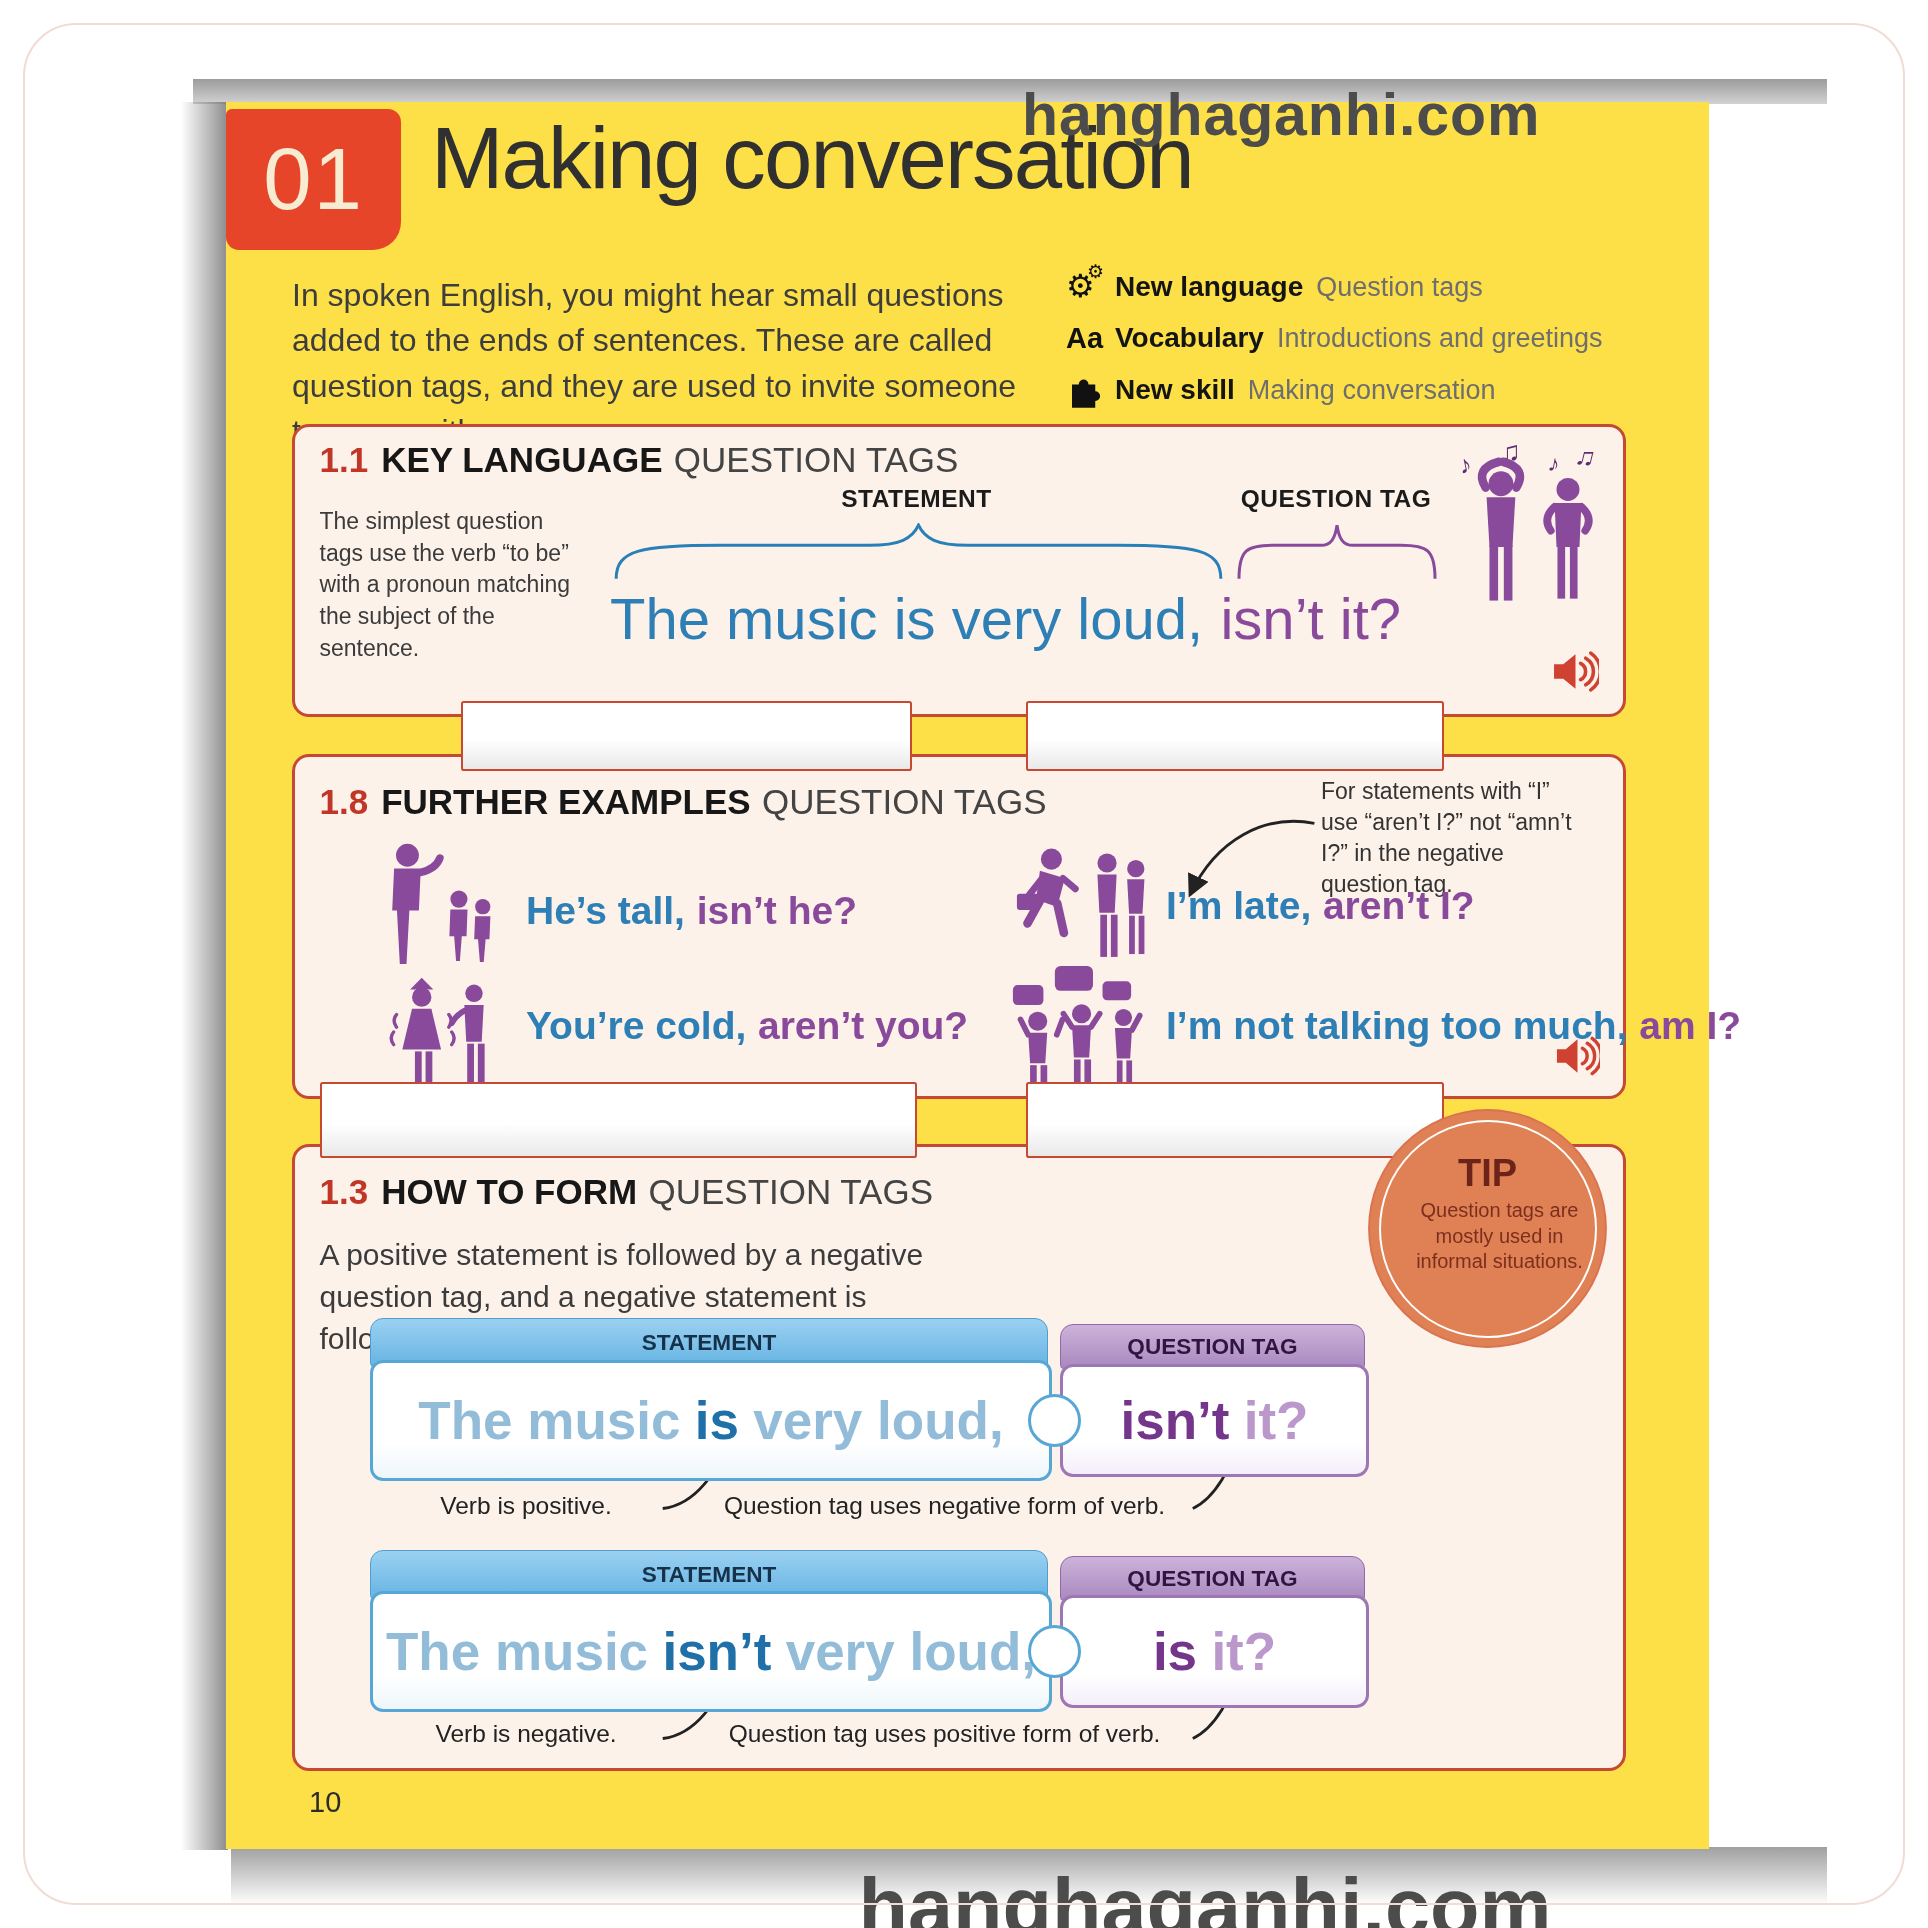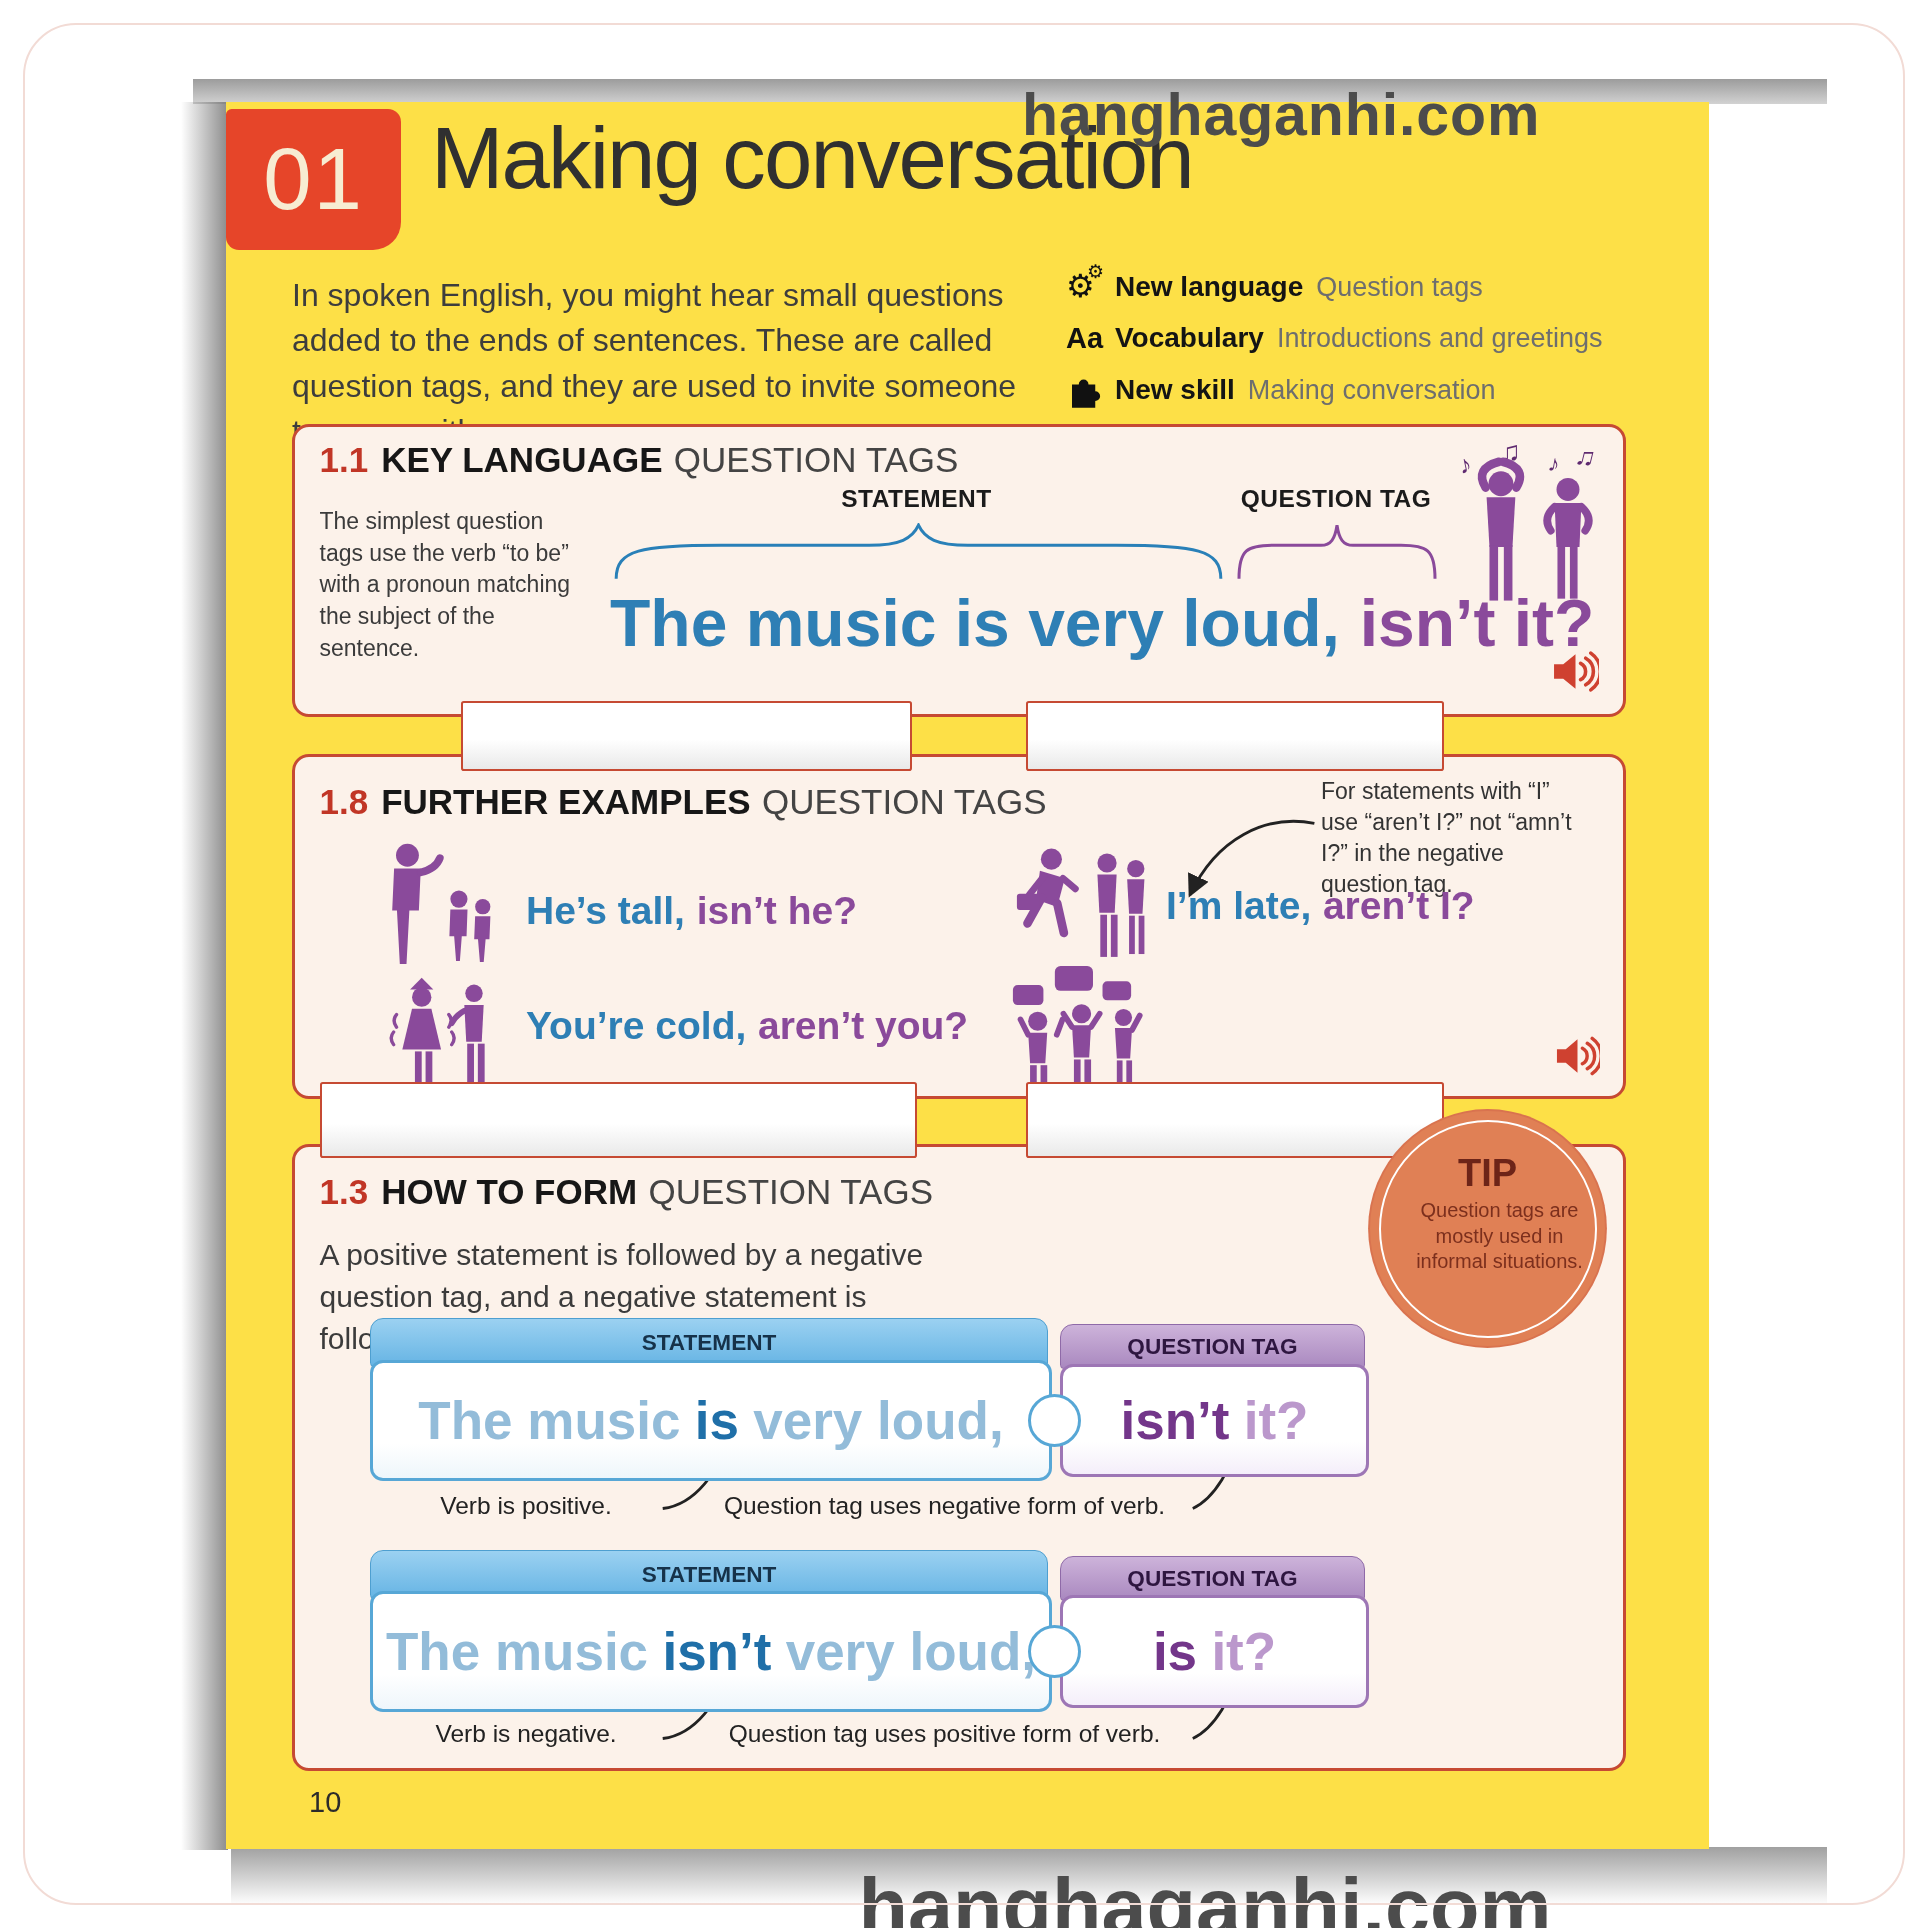--- a/index.html
+++ b/index.html
@@ -41,21 +41,21 @@
   #panel-13{top:1042px;height:621px;}
 
   .p-head{left:24.5px;top:13px;font-size:35px;white-space:nowrap;}
   .p-num{color:#c13626;font-weight:bold;margin-right:13px;}
   .p-title{color:#171717;font-weight:bold;margin-right:11.3px;}
   .p-sub{color:#444444;font-weight:400;}
 
   .tab-conn{position:absolute;background:linear-gradient(#ffffff 55%,#e9e9e9);border:2.8px solid #c64a33;border-radius:2.8px;z-index:3;}
 
   .small-label{font-weight:bold;font-size:24.5px;color:#1b1b1b;text-align:center;letter-spacing:0.5px;}
-  .big-sentence{font-weight:bold;font-size:66px;white-space:nowrap;text-align:center;}
+  .big-sentence{font-weight:normal;font-size:58px;white-space:nowrap;text-align:center;}
   .st-blue{color:#2e7fb5;}
   .qt-purple{color:#8a4a9b;margin-left:.3em;}
 
   .ex-text{font-weight:bold;font-size:39px;white-space:nowrap;}
   .ex-note{font-size:23px;line-height:1.35;color:#333;}
 
   .tip-circle{left:1144px;top:1009px;width:235px;height:235px;background:#e08055;border-radius:50%;z-index:5;box-shadow:0 0 0 1.9px #d9734f;}
   .tip-circle::before{content:"";position:absolute;inset:8.5px;border:2.8px solid #fff;border-radius:50%;}
   .tip-title{position:absolute;left:0;top:41px;width:100%;text-align:center;font-weight:bold;font-size:38px;color:#6d2418;}
   .tip-body{position:absolute;left:38px;top:87px;width:183px;text-align:center;font-size:20px;line-height:1.28;color:#7c2f1d;}
@@ -256,20 +256,23 @@
           <path d="M64,68 l-9,-14 M84,68 l9,-14" stroke="#8a4a9b" stroke-width="6" fill="none" stroke-linecap="round"></path>
           <rect x="66" y="102" width="7" height="32"></rect>
             <rect x="77" y="102" width="7" height="32"></rect>
           <circle cx="118" cy="58" r="9"></circle>
             <path d="M109,69 h18 l-2,32 h-14 z"></path>
           <path d="M127,71 l8,-15" stroke="#8a4a9b" stroke-width="6" fill="none" stroke-linecap="round"></path>
           <rect x="111" y="103" width="6" height="30"></rect>
             <rect x="121" y="103" width="6" height="30"></rect>
         </g>
       </svg>
+      <div class="abs ex-text" style="left:871px;top:247px;">
+        <span class="st-blue">I’m not talking too much,</span><span class="qt-purple">am I?</span>
+      </div>
 
       <svg class="abs" style="left:1260px;top:279px;" width="45" height="40" viewBox="0 0 46 40">
         <path d="M2,13 h9 l12,-10 v34 l-12,-10 h-9 z" fill="#cf4130"></path>
         <path d="M28,12 a9,9 0 0 1 0,16 M33,7 a15,15 0 0 1 0,26 M38,2 a22,22 0 0 1 0,36" stroke="#cf4130" stroke-width="3.5" fill="none" stroke-linecap="round"></path>
       </svg>
     </div>
 
     <div class="tab-conn" style="left:94px;top:980px;width:593px;height:72px;"></div>
     <div class="tab-conn" style="left:800px;top:980px;width:414px;height:72px;"></div>
 

